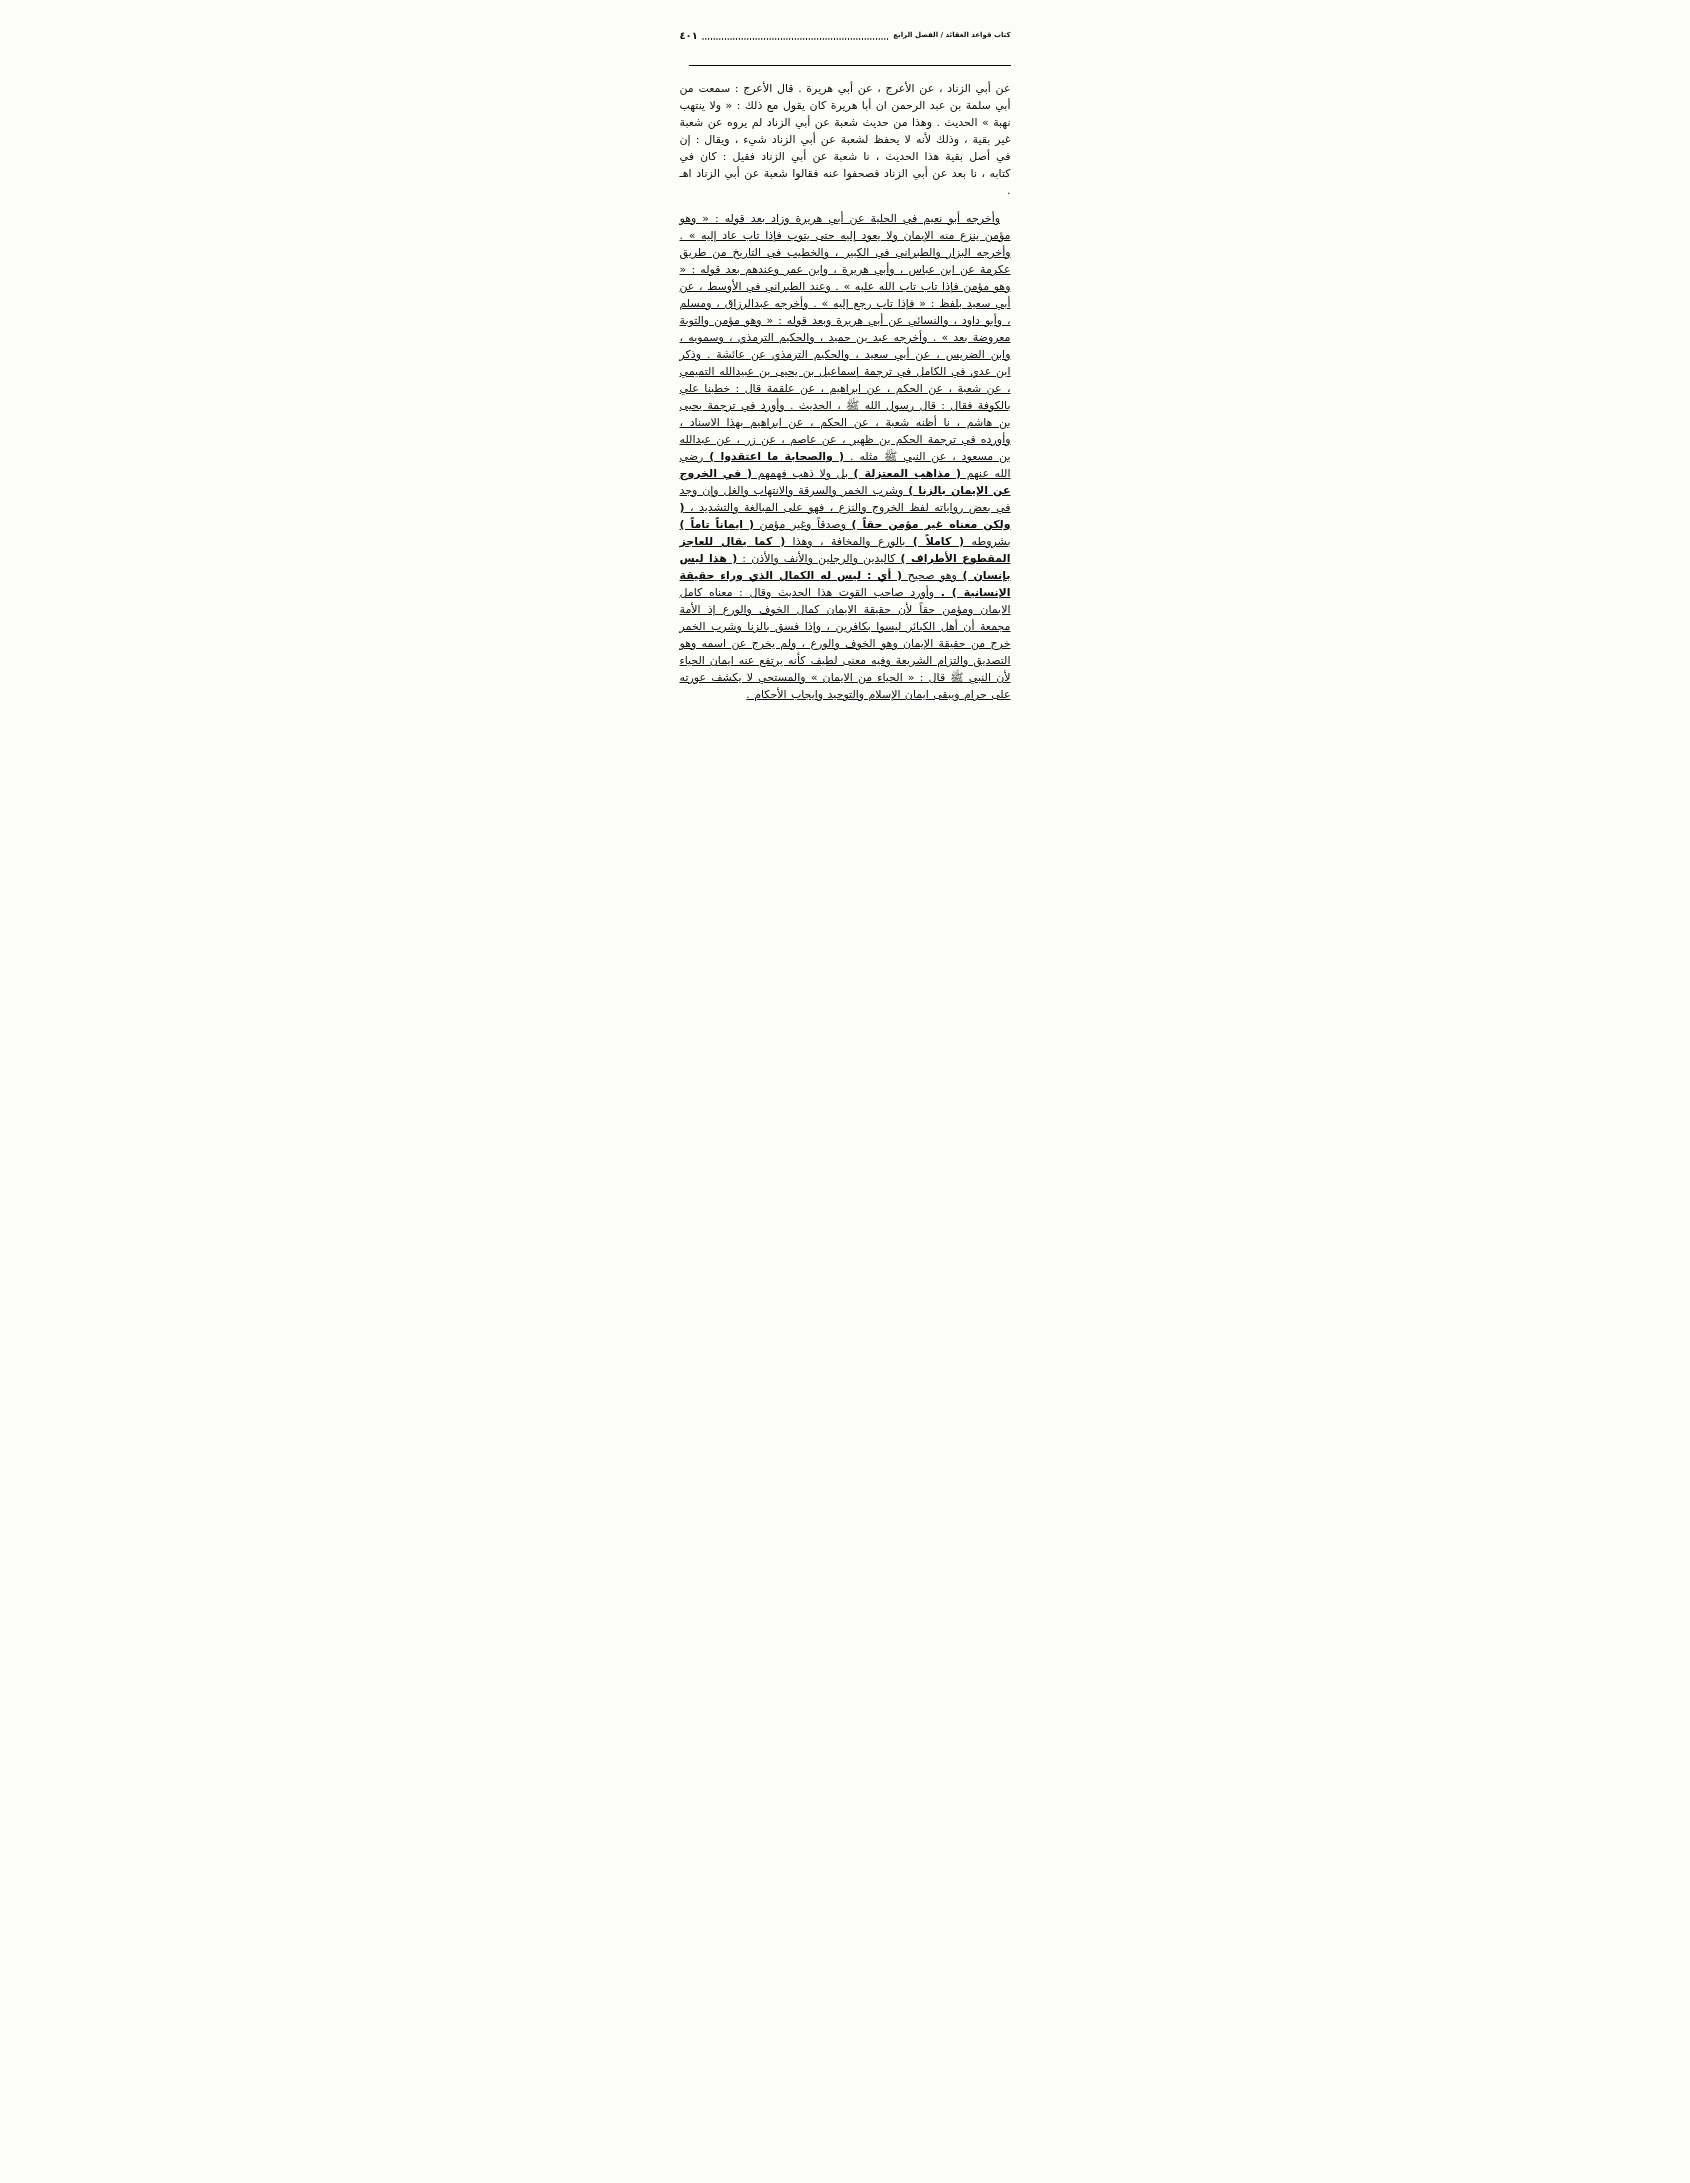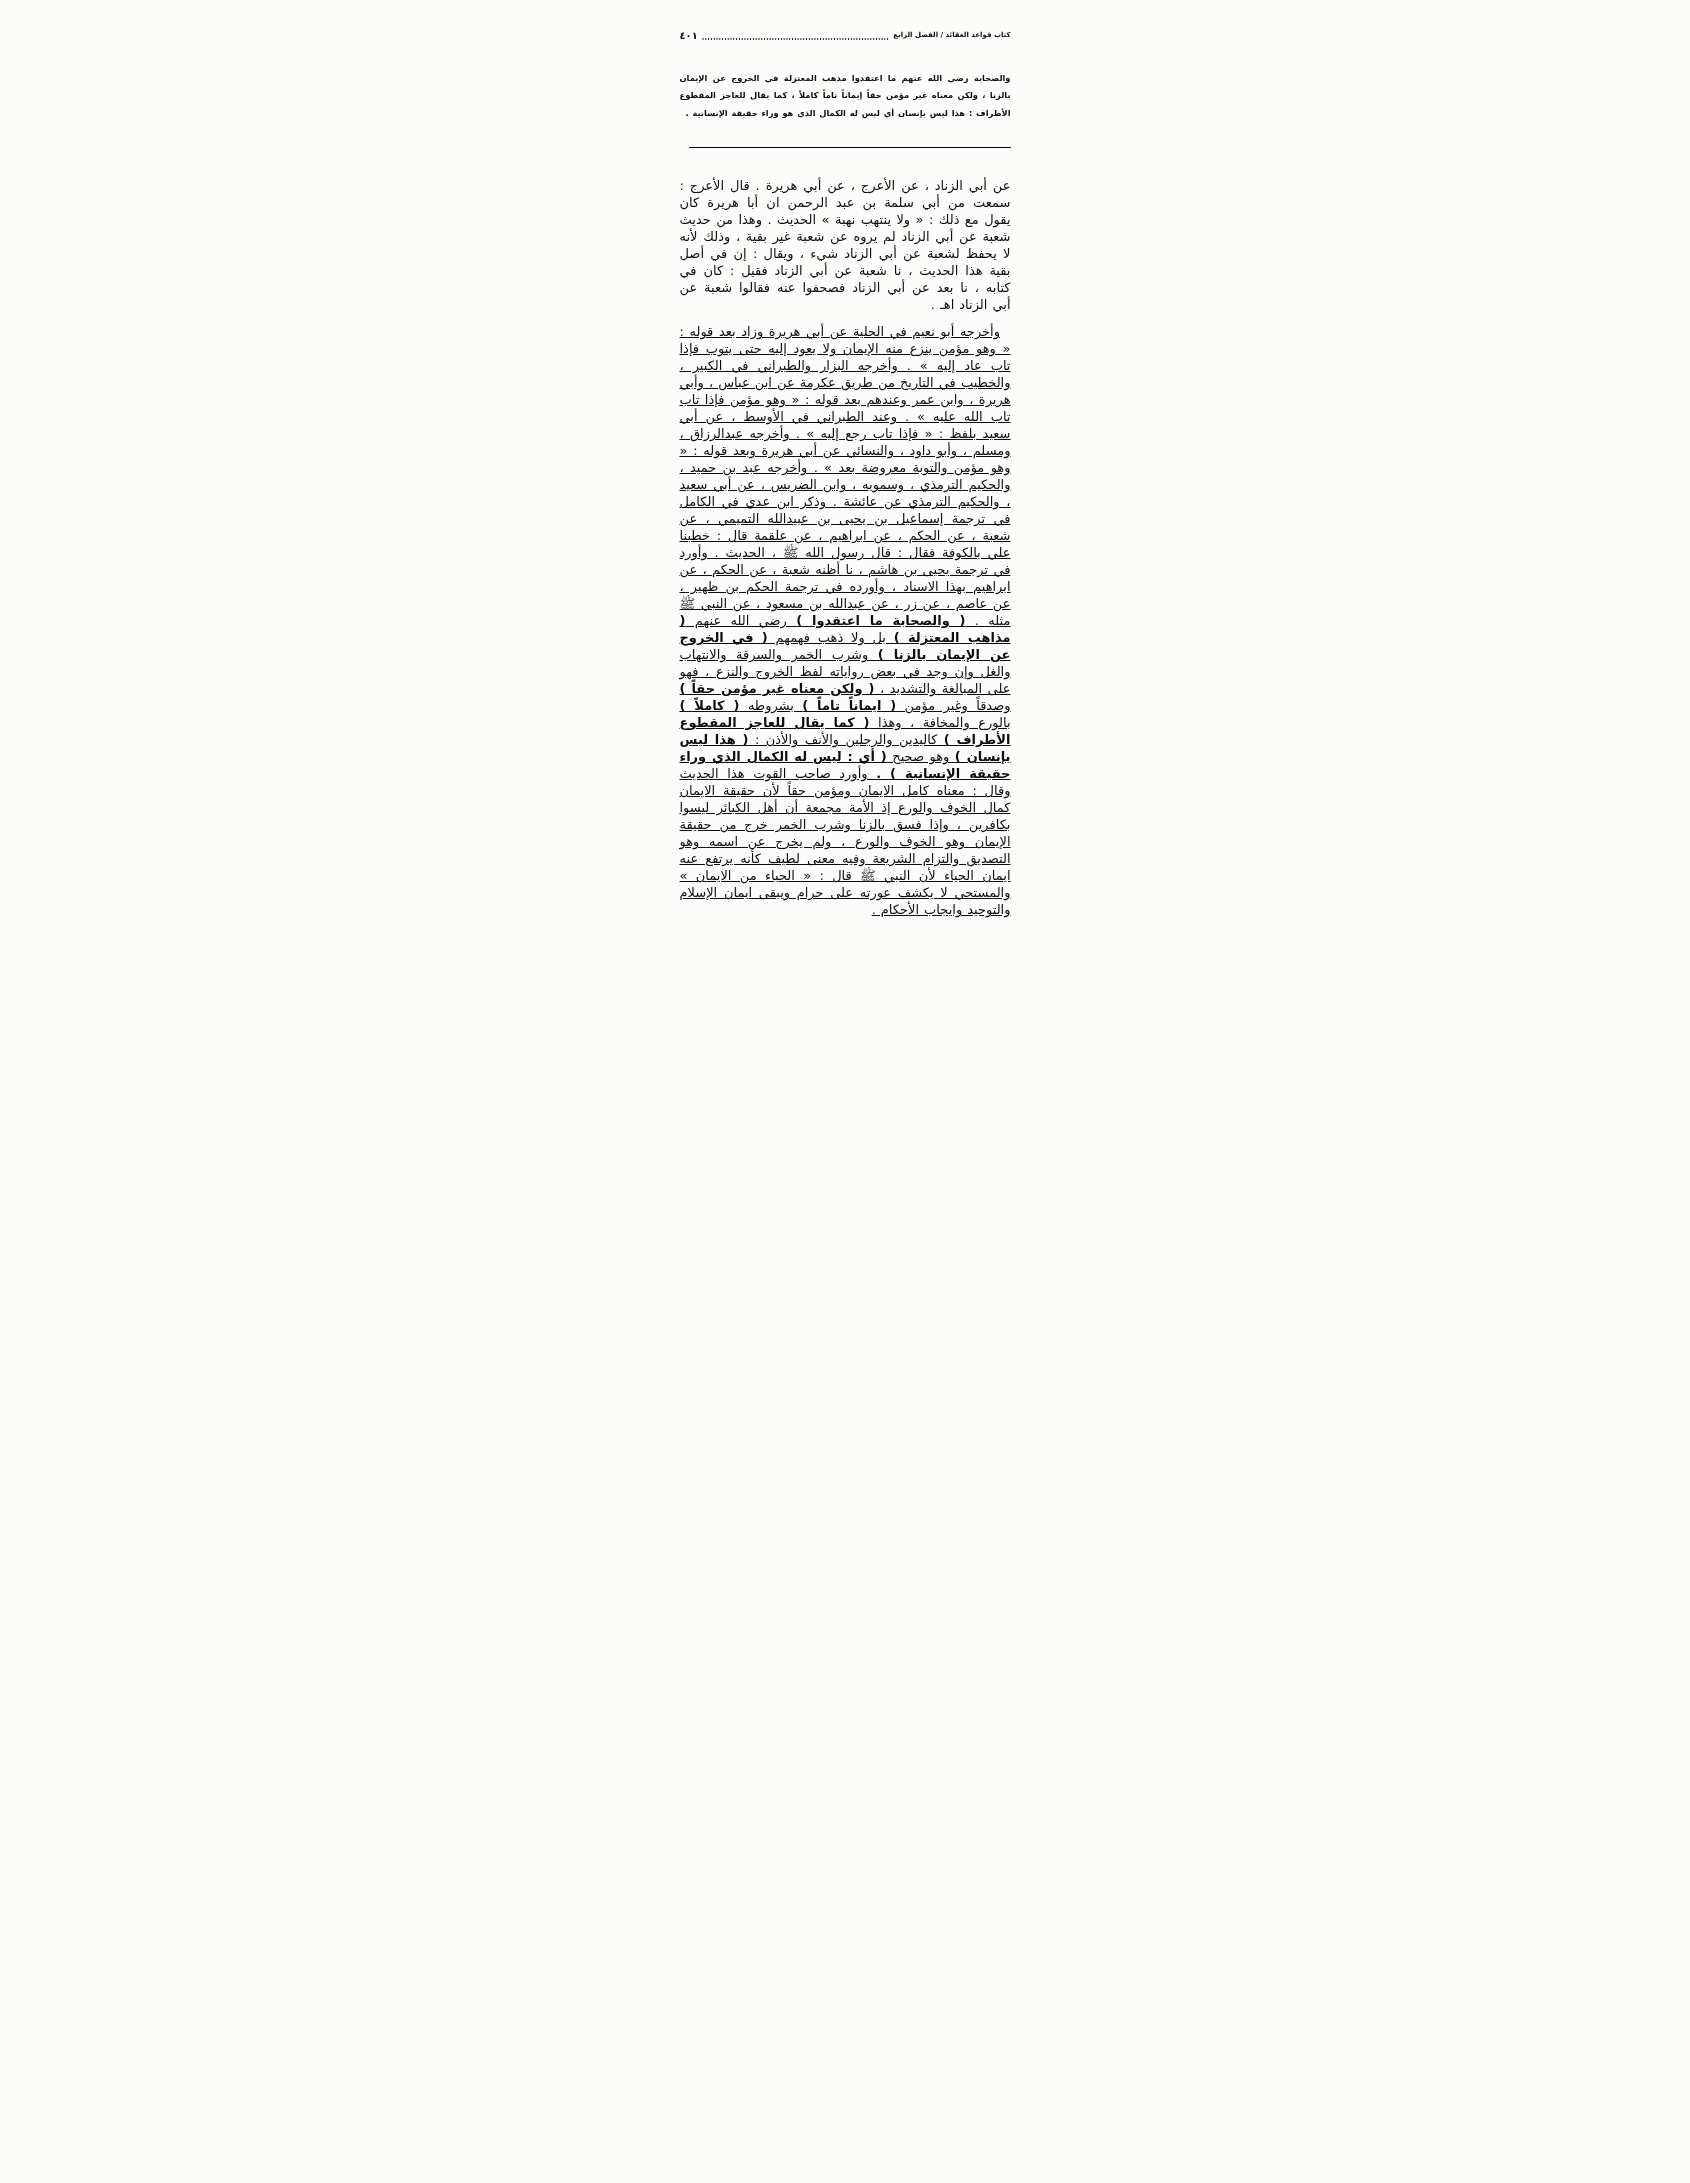--- a/index.html
+++ b/index.html
@@ -49,43 +49,42 @@
   }
   
   .divider {
     height: 1.3px;
     background: #060606;
     width: 97%;
     margin: 24.5px 0 0 auto;
   }
   
   .footnotes {
-    margin-top: 29px;
-    font-size: 13px;
+    margin-top: 14px;
+    font-size: 11px;
     line-height: 17px;
     text-align: justify;
     word-spacing: 0.9px;
   }
   .fn { margin: 0; }
   .fn + .fn { margin-top: 10.5px; }
   .fn.indent { text-indent: 10.5px; text-decoration: underline; }
   .bold-lemma { font-weight: bold; }
 </style>
 </head>
 <body>
 
 <div class="page">
 
   <header class="header">
     <span class="title">كتاب قواعد العقائد / الفصل الرابع</span>
     <span class="leader"></span>
     <span class="pagenum">٤٠١</span>
   </header>
 
-  <p class="main-text">والصحابة رضي الله عنهم ما اعتقدوا مذهب المعتزلة في الخروج عن الإيمان بالزنا ، ولكن معناه غير مؤمن حقاً إيماناً تاماً كاملاً ، كما يقال للعاجز المقطوع الأطراف : هذا ليس بإنسان أي ليس له الكمال الذي هو وراء حقيقة الإنسانية .</p>
 
   <div class="divider"></div>
 
   <section class="footnotes">
     <p class="fn">عن أبي الزناد ، عن الأعرج ، عن أبي هريرة . قال الأعرج : سمعت من أبي سلمة بن عبد الرحمن ان أبا هريرة كان يقول مع ذلك : « ولا ينتهب نهبة » الحديث . وهذا من حديث شعبة عن أبي الزناد لم يروه عن شعبة غير بقية ، وذلك لأنه لا يحفظ لشعبة عن أبي الزناد شيء ، ويقال : إن في أصل بقية هذا الحديث ، نا شعبة عن أبي الزناد فقيل : كان في كتابه ، نا بعد عن أبي الزناد فصحفوا عنه فقالوا شعبة عن أبي الزناد اهـ .</p>
     <p class="fn indent"><span>وأخرجه أبو نعيم في الحلية عن أبي هريرة وزاد بعد قوله : « وهو مؤمن ينزع منه الإيمان ولا يعود إليه حتى يتوب فإذا تاب عاد إليه » . وأخرجه البزار والطبراني في الكبير ، والخطيب في التاريخ من طريق عكرمة عن ابن عباس ، وأبي هريرة ، وابن عمر وعندهم بعد قوله : « وهو مؤمن فإذا تاب تاب الله عليه » . وعند الطبراني في الأوسط ، عن أبي سعيد بلفظ : « فإذا تاب رجع إليه » . وأخرجه عبدالرزاق ، ومسلم ، وأبو داود ، والنسائي عن أبي هريرة وبعد قوله : « وهو مؤمن والتوبة معروضة بعد » . وأخرجه عبد بن حميد ، والحكيم الترمذي ، وسمويه ، وابن الضريس ، عن أبي سعيد ، والحكيم الترمذي عن عائشة . وذكر ابن عدي في الكامل في ترجمة إسماعيل بن يحيى بن عبيدالله التميمي ، عن شعبة ، عن الحكم ، عن ابراهيم ، عن علقمة قال : خطبنا علي بالكوفة فقال : قال رسول الله ﷺ ، الحديث . وأورد في ترجمة يحيى بن هاشم ، نا أظنه شعبة ، عن الحكم ، عن ابراهيم بهذا الاسناد ، وأورده في ترجمة الحكم بن ظهير ، عن عاصم ، عن زر ، عن عبدالله بن مسعود ، عن النبي ﷺ مثله . </span><span class="bold-lemma">( والصحابة ما اعتقدوا )</span><span> رضي الله عنهم </span><span class="bold-lemma">( مذاهب المعتزلة )</span><span> بل ولا ذهب فهمهم </span><span class="bold-lemma">( في الخروج عن الإيمان بالزنا )</span><span> وشرب الخمر والسرقة والانتهاب والغل وإن وجد في بعض رواياته لفظ الخروج والنزع ، فهو على المبالغة والتشديد ، </span><span class="bold-lemma">( ولكن معناه غير مؤمن حقاً )</span><span> وصدقاً وغير مؤمن </span><span class="bold-lemma">( ايماناً تاماً )</span><span> بشروطه </span><span class="bold-lemma">( كاملاً )</span><span> بالورع والمخافة ، وهذا </span><span class="bold-lemma">( كما يقال للعاجز المقطوع الأطراف )</span><span> كاليدين والرجلين والأنف والأذن : </span><span class="bold-lemma">( هذا ليس بإنسان )</span><span> وهو صحيح </span><span class="bold-lemma">( أي : ليس له الكمال الذي وراء حقيقة الإنسانية ) .</span><span> وأورد صاحب القوت هذا الحديث وقال : معناه كامل الايمان ومؤمن حقاً لأن حقيقة الايمان كمال الخوف والورع إذ الأمة مجمعة أن أهل الكبائر ليسوا بكافرين ، وإذا فسق بالزنا وشرب الخمر خرج من حقيقة الإيمان وهو الخوف والورع ، ولم يخرج عن اسمه وهو التصديق والتزام الشريعة وفيه معنى لطيف كأنه يرتفع عنه ايمان الحياء لأن النبي ﷺ قال : « الحياء من الايمان » والمستحي لا يكشف عورته على حرام ويبقى ايمان الإسلام والتوحيد وايجاب الأحكام .</span></p>
   </section>
 
 </div>
 

